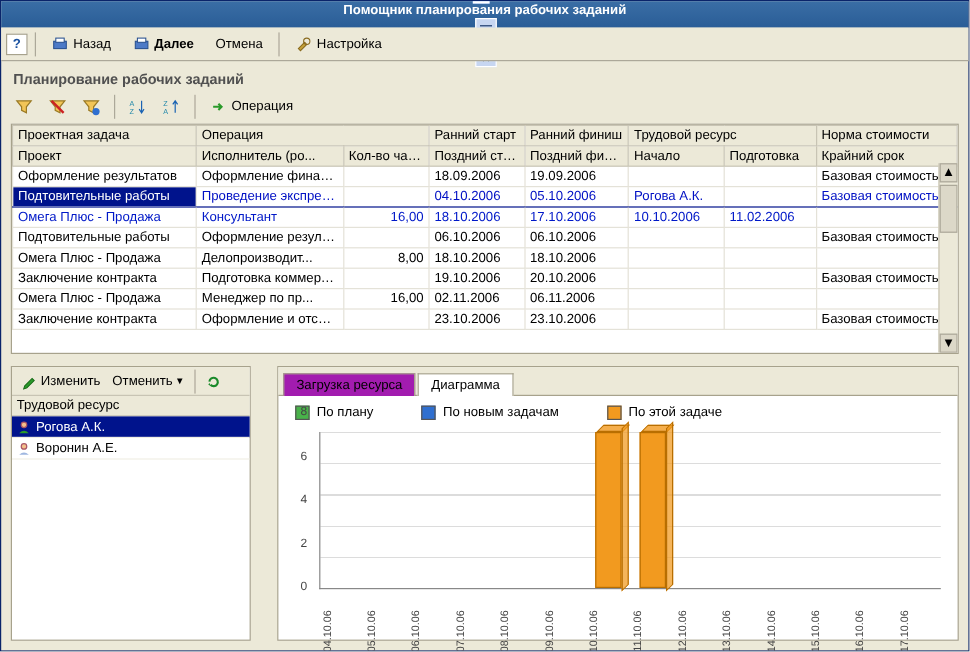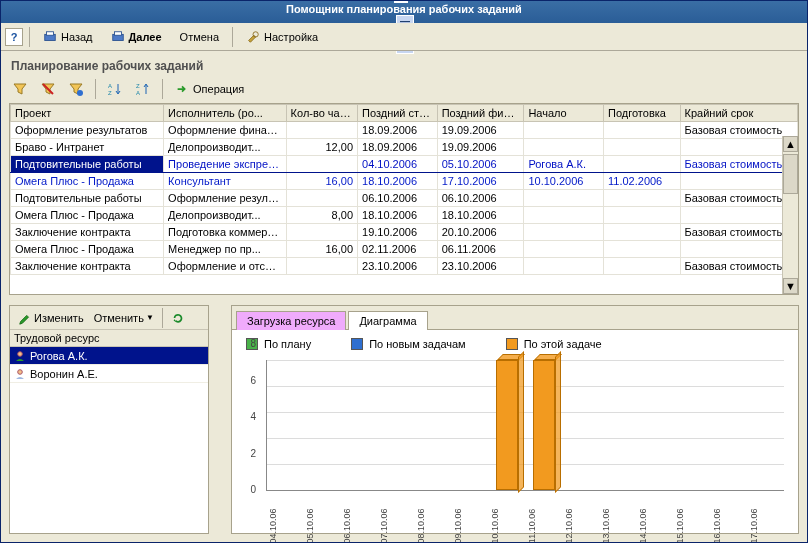--- a/index.html
+++ b/index.html
@@ -37,21 +37,21 @@
   .panel-l { width:200px; border:1px solid #a7a28c; background:#fff; display:flex; flex-direction:column;}
   .panel-l .l-tb { height:24px; background:#ece9d8; border-bottom:1px solid #c8c4b4; display:flex; align-items:center; padding:0 4px; gap:2px;}
   .panel-l .l-tb .smbtn { display:flex; align-items:center; gap:2px; padding:2px 4px; cursor:pointer; font-size:11px;}
   .res-head { background:#ece9d8; border-bottom:1px solid #c8c4b4; padding:2px 4px;}
   .res-row { display:flex; align-items:center; gap:4px; padding:2px 4px; border-bottom:1px solid #f0eee4; height:18px;}
   .res-row.selected { background:#00138c; color:#fff;}
   .res-chk { width:12px; height:12px; }
 
   .panel-r { flex:1; border:1px solid #a7a28c; background:#fff; display:flex; flex-direction:column; min-width:0;}
   .tabs { height:24px; display:flex; align-items:flex-end; background:#ece9d8; padding-left:4px; border-bottom:1px solid #a7a28c;}
-  .tab { padding:3px 10px; border:1px solid #a7a28c; border-bottom:none; background:#f0abfc; margin-right:2px; cursor:pointer; position:relative; top:1px;}
+  .tab { padding:3px 10px; border:1px solid #a7a28c; border-bottom:none; background:#a21caf; margin-right:2px; cursor:pointer; position:relative; top:1px;}
   .tab.active { background:#fff; font-weight:normal; }
   .chart-area { flex:1; padding:8px 8px 4px 8px; display:flex; flex-direction:column;}
   .legend { display:flex; gap:40px; align-items:center; margin-bottom:6px; padding-left:6px;}
   .lg { display:flex; align-items:center; gap:6px;}
   .sw { width:12px; height:12px; border:1px solid #555;}
   .plot { flex:1; position:relative; border-left:1px solid #888; border-bottom:1px solid #888; margin:4px 6px 0 26px; background:repeating-linear-gradient(to top, rgba(0,0,0,0) 0, rgba(0,0,0,0) calc(100%/5 - 1px), #dcdcdc calc(100%/5 - 1px), #dcdcdc calc(100%/5));}
   .yaxis { position:absolute; left:6px; top:8px; bottom:38px; width:18px; display:flex; flex-direction:column; justify-content:space-between; align-items:flex-end; font-size:10px; color:#444;}
   .bars { position:absolute; inset:0; display:flex; align-items:flex-end; padding:0 2px;}
   .barcell { flex:1; display:flex; justify-content:center; align-items:flex-end; height:100%; position:relative;}
   .bar3d { width:60%; position:relative;}
@@ -156,20 +156,28 @@
           <col style="width:150px">
             <col style="width:120px">
             <col style="width:70px">
             <col style="width:78px">
             <col style="width:85px">
             <col style="width:78px">
             <col style="width:75px">
             <col style="width:115px">
         </colgroup>
         <thead>
+          <tr class="h1">
+            <th>Проектная задача</th>
+            <th colspan="2">Операция</th>
+            <th>Ранний старт</th>
+            <th>Ранний финиш</th>
+            <th colspan="2">Трудовой ресурс</th>
+            <th>Норма стоимости</th>
+          </tr>
           <tr class="h2">
             <th>Проект</th>
             <th>Исполнитель (ро...</th>
             <th>Кол-во часов</th>
             <th>Поздний старт</th>
             <th>Поздний финиш</th>
             <th>Начало</th>
             <th>Подготовка</th>
             <th>Крайний срок</th>
           </tr>
@@ -177,30 +185,20 @@
         <tbody id="grid-body">
             <tr>
               <td>Оформление результатов</td>
               <td>Оформление финального паке...</td>
               <td class=" num"></td>
               <td>18.09.2006</td>
               <td>19.09.2006</td>
               <td></td>
               <td></td>
               <td>Базовая стоимость</td>
-            </tr>
-            <tr>
-              <td>Браво - Интранет</td>
-              <td>Делопроизводит...</td>
-              <td class=" num">12,00</td>
-              <td>18.09.2006</td>
-              <td>19.09.2006</td>
-              <td></td>
-              <td></td>
-              <td></td>
             </tr>
             <tr class="sel">
               <td class="firstcell">Подтовительные работы</td>
               <td>Проведение экспресс-обследо...</td>
               <td class=" num"></td>
               <td>04.10.2006</td>
               <td>05.10.2006</td>
               <td>Рогова А.К.</td>
               <td></td>
               <td>Базовая стоимость</td>

